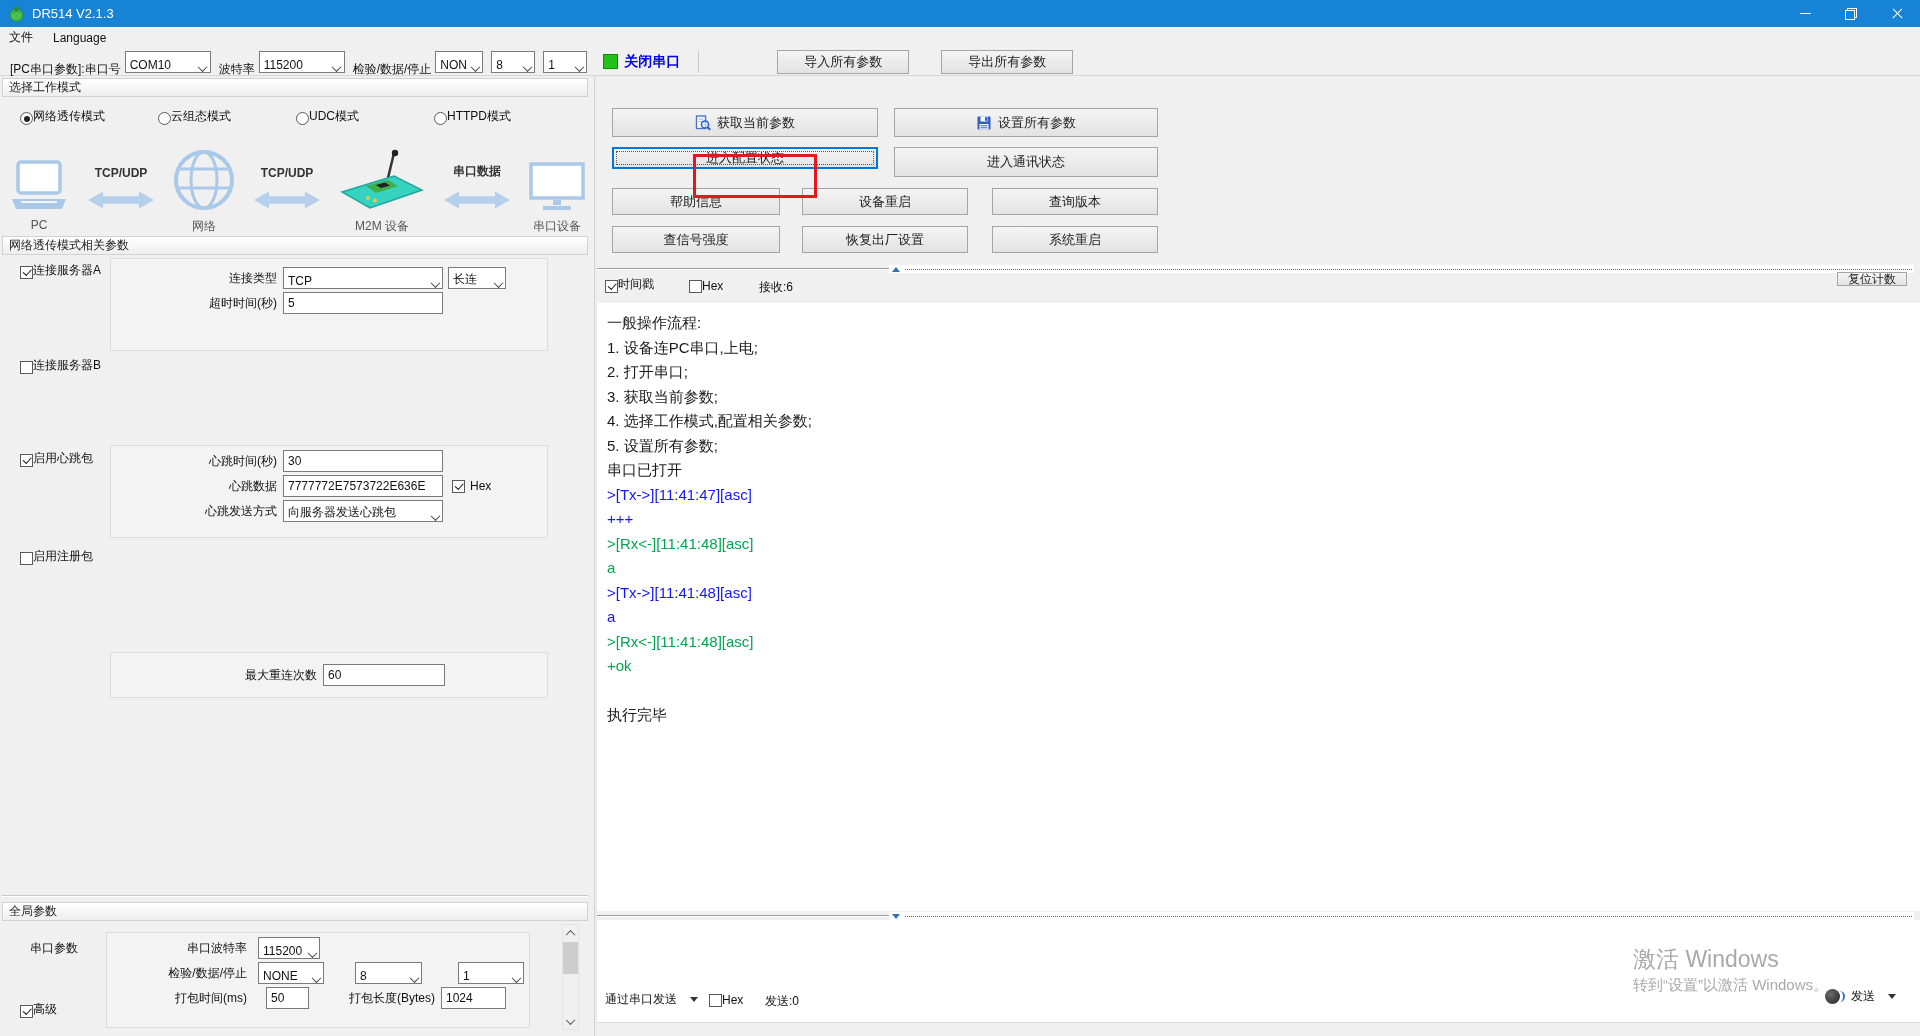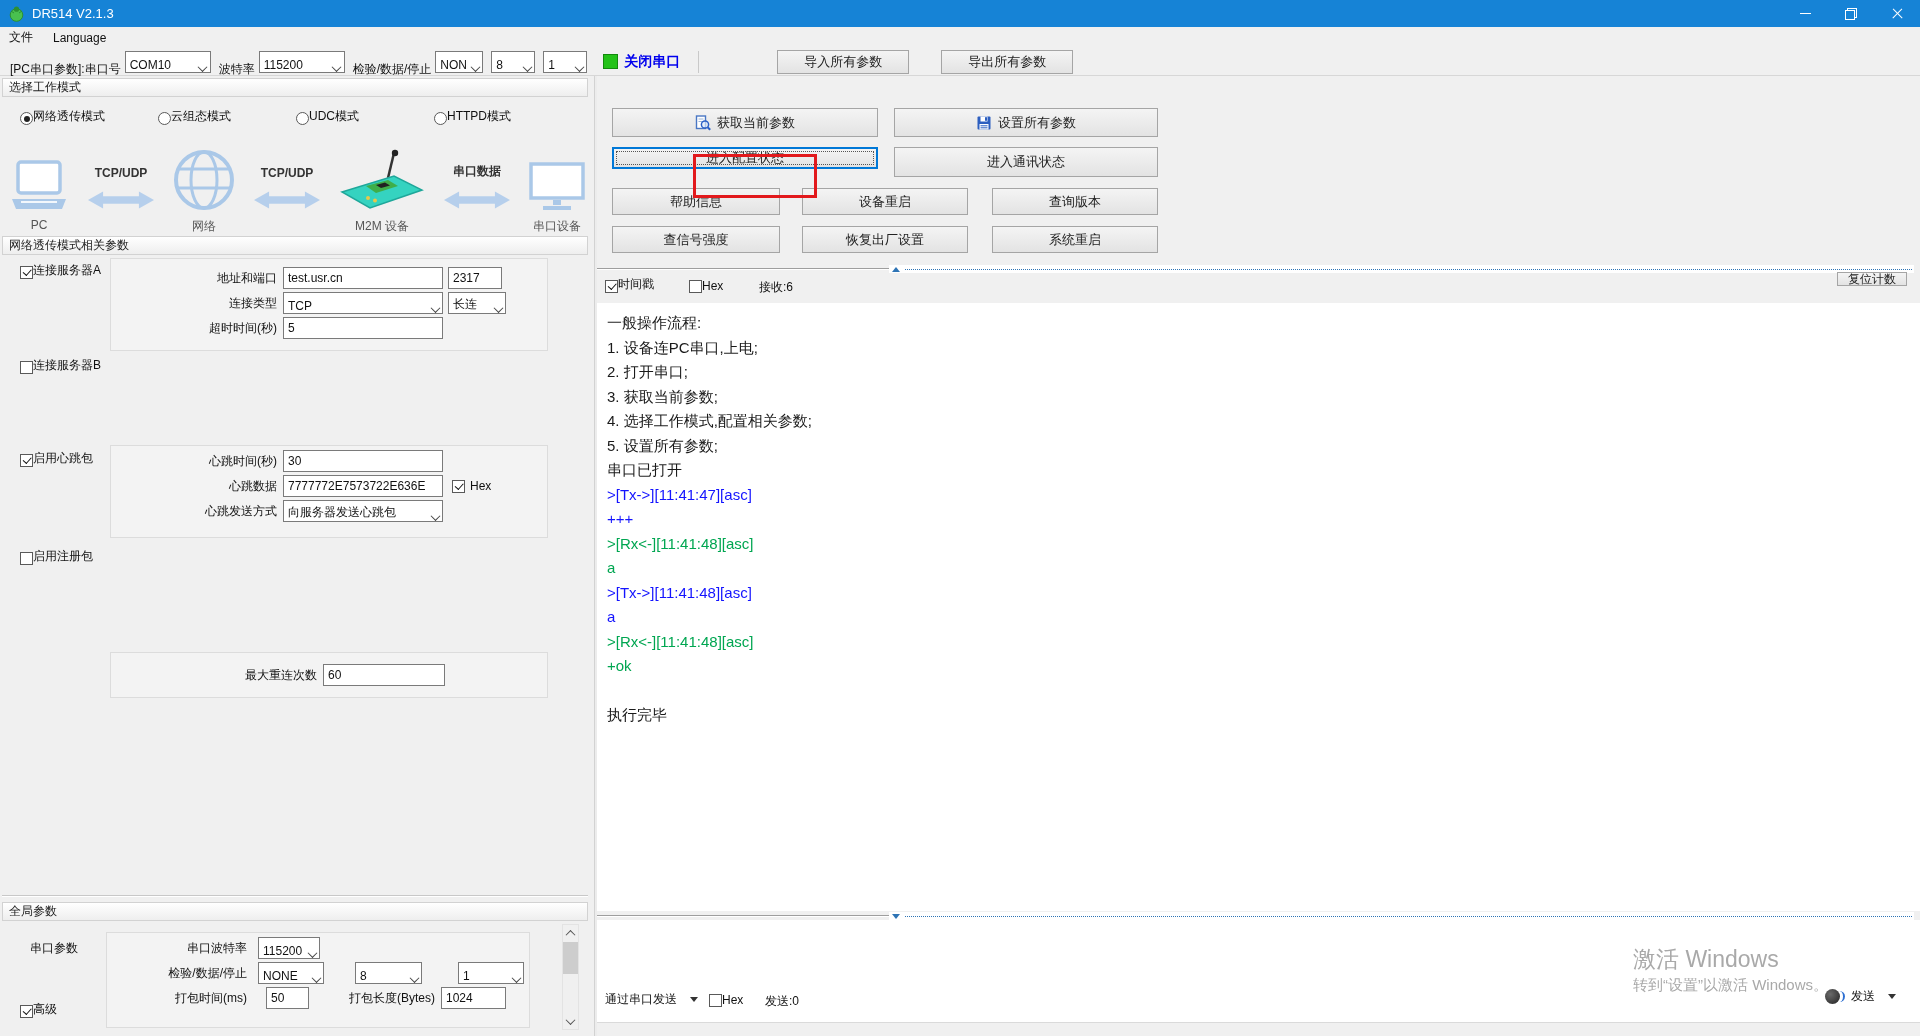--- a/index.html
+++ b/index.html
@@ -246,25 +246,20 @@
     </div>
   </div>
 
   <div class="hdrbar" style="left:2px;top:160px;width:586px">网络透传模式相关参数</div>
 
   <div class="cbrow" style="left:20px;top:187px">
     <span class="cbx on"></span>
     <span>连接服务器A</span>
   </div>
   <div class="gbox" style="left:110px;top:182px;width:438px;height:93px;padding-top:8px">
-    <div class="frow">
-      <span class="flabel" style="width:166px">地址和端口</span>
-      <div class="tin" style="width:160px">test.usr.cn</div>
-      <div class="tin" style="width:54px;margin-left:5px">2317</div>
-    </div>
     <div class="frow">
       <span class="flabel" style="width:166px">连接类型</span>
       <div class="combo" style="width:160px">
         <span class="val">TCP</span>
           <span class="carr">
             <i></i>
           </span>
       </div>
       <div class="combo" style="width:58px;margin-left:5px">
         <span class="val">长连</span>

